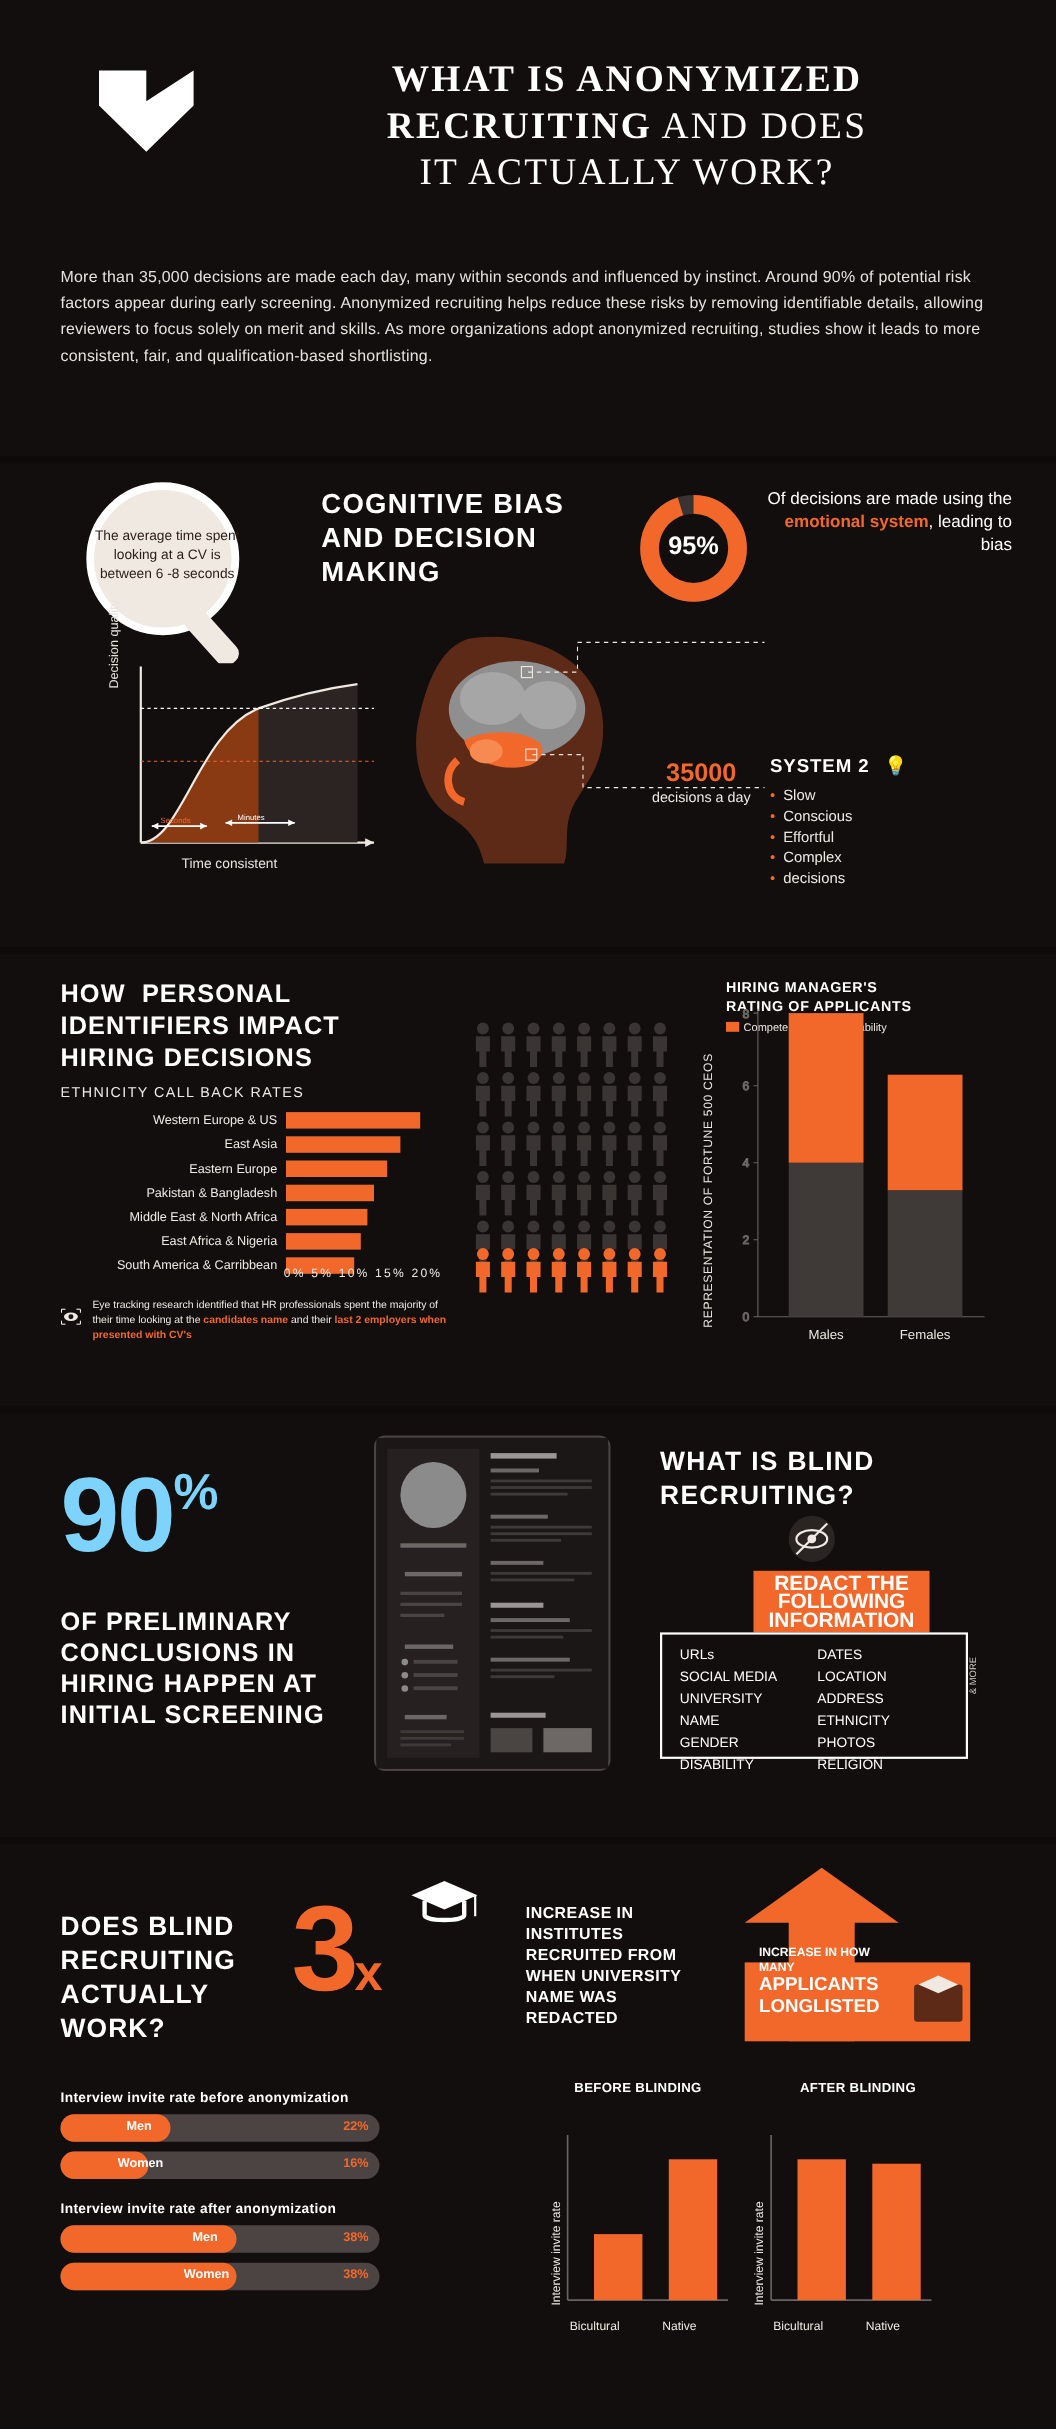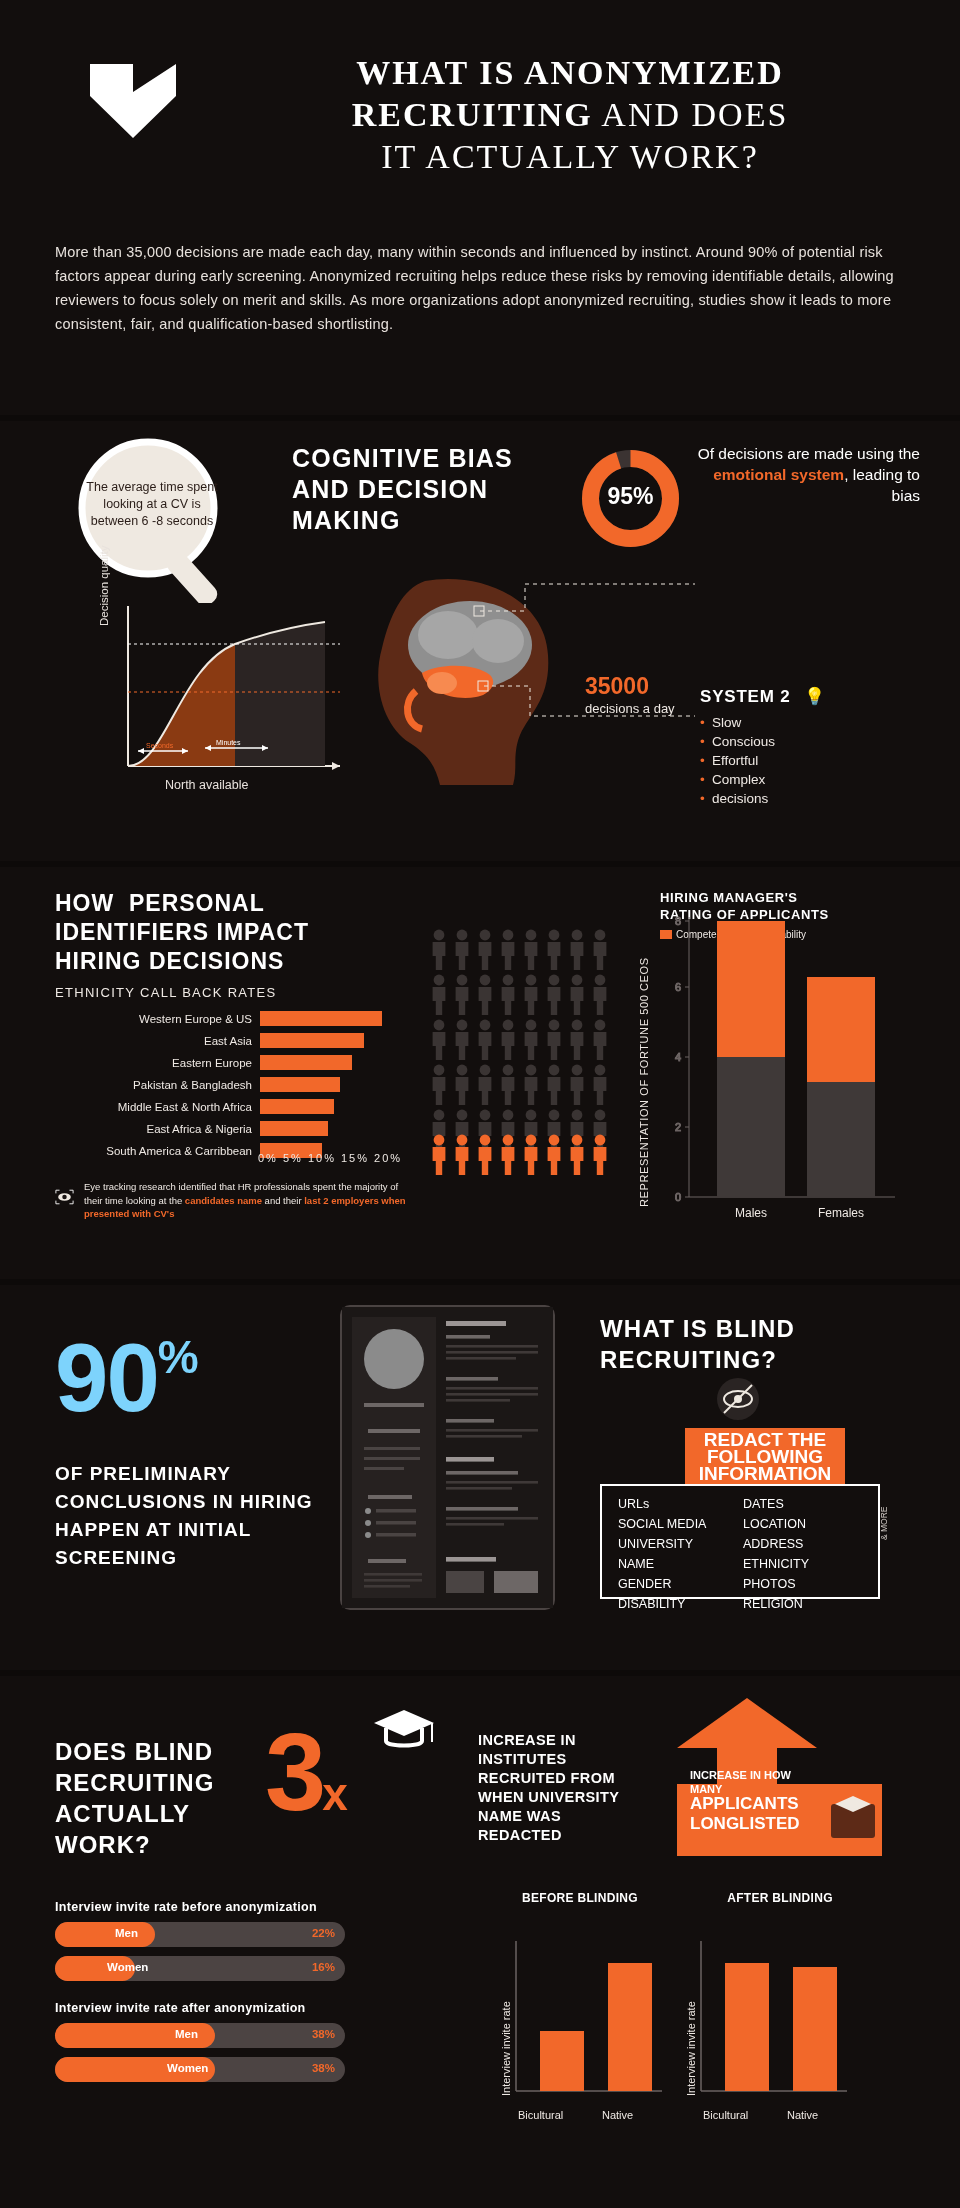--- a/index.html
+++ b/index.html
@@ -71,21 +71,21 @@
   .head-illus { position: absolute; left: 330px; top: 142px; width: 260px; height: 248px; }
 
   .sys1 { position: absolute; left: 700px; top: 152px; }
   .sys2 { position: absolute; left: 700px; top: 265px; }
   .sys-h { font-size: 17px; font-weight: 700; letter-spacing: .8px; color: #fff; }
   .sys-h.o { color: #f2682a; }
   .sys-list { margin-top: 6px; font-size: 13.5px; line-height: 19px; color: #efe9e4; }
   .sys-list li { list-style: none; position: relative; padding-left: 12px; }
   .sys-list li:before { content: "•"; position: absolute; left: 0; color: #f2682a; }
   .dec35 {
-    position: absolute; left: 585px; top: 252px; width: 105px; text-align: left;
+    position: absolute; left: 585px; top: 268px; width: 105px; text-align: center;
   }
   .dec35 .big { font-size: 23px; font-weight: 700; color: #f2682a; }
   .dec35 .sm { font-size: 13px; line-height: 17px; color: #efe9e4; }
 
   
   #sec3 { top: 867px; height: 412px; }
   .s3-title {
     position: absolute; left: 55px; top: 22px;
     font-size: 23px; font-weight: 700; line-height: 29px; letter-spacing: 1px;
   }
@@ -106,21 +106,21 @@
   .rot-ylab {
     position: absolute; left: 638px; top: 340px;
     transform: rotate(-90deg); transform-origin: left top;
     font-size: 11px; letter-spacing: .6px; color: #efe9e4; white-space: nowrap;
   }
 
   
   #sec4 { top: 1285px; height: 385px; }
   .p90 { position: absolute; left: 55px; top: 38px; font-size: 96px; font-weight: 700; color: #7dd3fc; letter-spacing: -2px; }
   .p90 sup { font-size: 46px; vertical-align: 38px; }
-  .p90-text { position: absolute; left: 55px; top: 175px; width: 280px; font-size: 19px; font-weight: 700; line-height: 28px; letter-spacing: 1px; }
+  .p90-text { position: absolute; left: 55px; top: 175px; width: 280px; font-size: 23px; font-weight: 700; line-height: 28px; letter-spacing: 1px; }
   .resume { position: absolute; left: 340px; top: 20px; width: 215px; height: 305px; background: #1b1716; border: 2px solid #4a4342; border-radius: 10px; }
   .s4-title { position: absolute; left: 600px; top: 28px; font-size: 24px; font-weight: 700; line-height: 31px; letter-spacing: 1.2px; }
   .redact-head {
     position: absolute; left: 685px; top: 143px; width: 160px; height: 56px;
     background: #f2682a; color: #fff; font-weight: 700; font-size: 19px;
     display: flex; align-items: center; justify-content: center; text-align: center; line-height: 17px;
   }
   .redact-box { position: absolute; left: 600px; top: 199px; width: 280px; height: 115px; border: 2px solid #fff; }
   .redact-grid { position: absolute; left: 618px; top: 212px; width: 250px; display: grid; grid-template-columns: 1fr 1fr; row-gap: 6px; font-size: 12.5px; color: #fff; }
   .more-lab {
@@ -201,21 +201,21 @@
         <path d="M18 48 L230 48" stroke="#ffffff" stroke-width="1" stroke-dasharray="3 3"></path>
         <path d="M28 155 L78 155" stroke="#ffffff" stroke-width="1.5"></path>
         <polygon points="28,155 34,152 34,158" fill="#fff"></polygon>
           <polygon points="78,155 72,152 72,158" fill="#fff"></polygon>
         <text x="36" y="152" fill="#f2682a" font-size="7" font-family="Liberation Sans">Seconds</text>
         <path d="M95 152 L158 152" stroke="#ffffff" stroke-width="1.5"></path>
         <polygon points="95,152 101,149 101,155" fill="#fff"></polygon>
           <polygon points="158,152 152,149 152,155" fill="#fff"></polygon>
         <text x="106" y="149" fill="#ffffff" font-size="7" font-family="Liberation Sans">Minutes</text>
       </svg>
-      <div class="axis-x-lab">North available</div>
+      <div class="axis-x-lab">Time consistent</div>
     </div>
 
     <svg class="head-illus" viewBox="0 0 260 248">
       <path d="M95 18 C150 8, 215 35, 218 92 C221 135, 200 150, 190 172 C182 192, 188 205, 183 222 L110 222 C105 200, 95 190, 80 180 C52 162, 42 120, 52 85 C60 52, 72 26, 95 18 Z" fill="#5d2a17"></path>
       <ellipse cx="140" cy="82" rx="62" ry="44" fill="#8f8f8f"></ellipse>
       <ellipse cx="118" cy="72" rx="30" ry="24" fill="#a6a6a6"></ellipse>
       <ellipse cx="168" cy="78" rx="26" ry="22" fill="#a6a6a6"></ellipse>
       <path d="M92 110 C110 100, 145 100, 160 112 C168 120, 160 132, 146 134 C122 138, 96 128, 92 110 Z" fill="#f2682a"></path>
       <ellipse cx="112" cy="120" rx="15" ry="11" fill="#f78a50"></ellipse>
       <path d="M86 128 C72 140, 76 162, 92 166" fill="none" stroke="#f2682a" stroke-width="7"></path>

